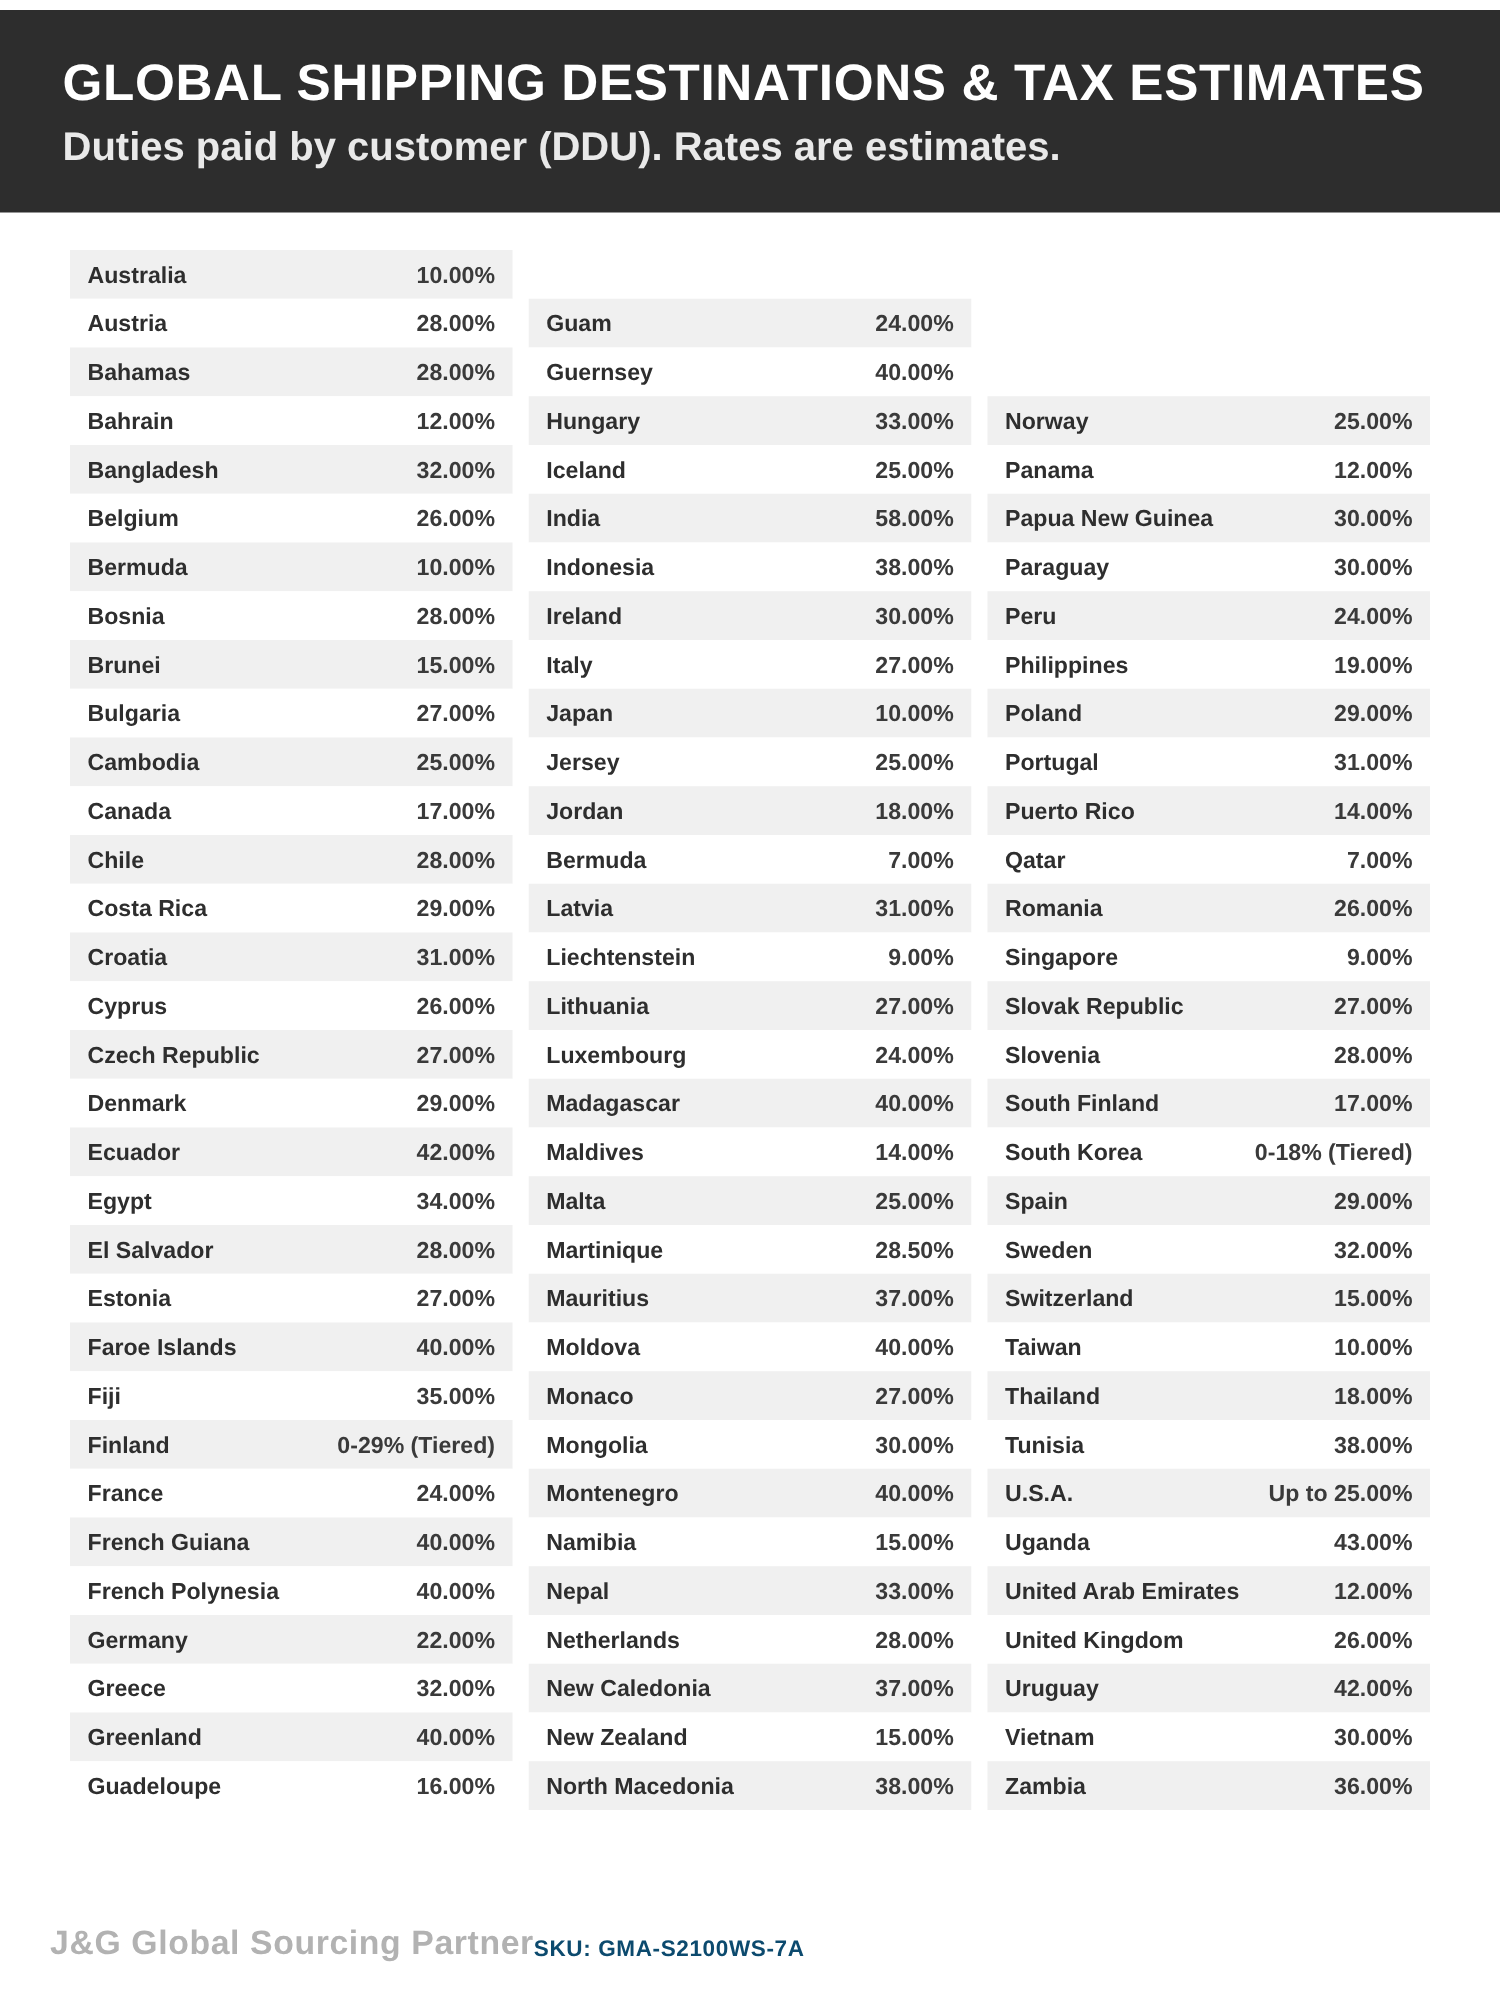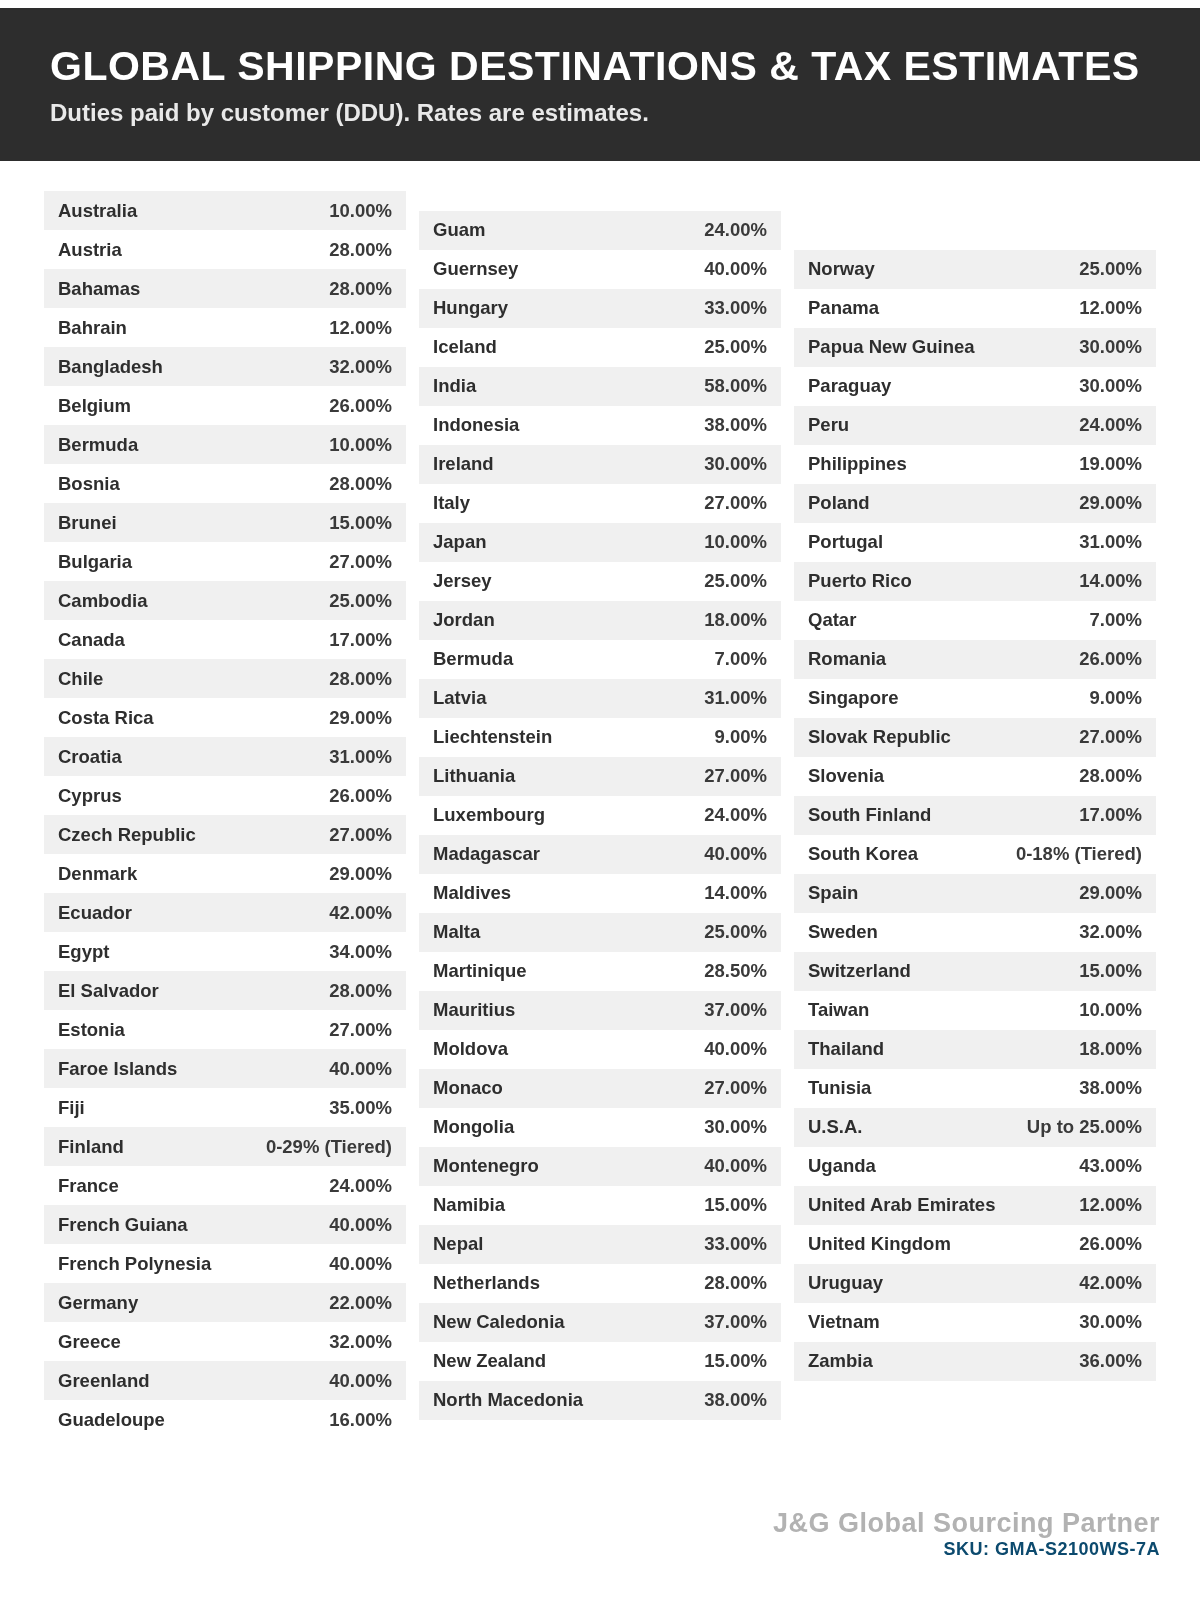--- a/index.html
+++ b/index.html
@@ -19,30 +19,30 @@
   }
   .header h1 {
     color: #ffffff;
     font-size: 41px;
     font-weight: bold;
     letter-spacing: 0.5px;
     line-height: 1.1;
   }
   .header p {
     color: #e9e9e9;
-    font-size: 24px;
+    font-size: 32px;
     font-weight: bold;
     margin-top: 10px;
   }
   .grid {
     display: flex;
     gap: 13px;
-    padding: 0 44px;
+    padding: 0 56px;
     margin-top: 30px;
-    align-items: center;
+    align-items: flex-end;
   }
   .col {
     flex: 1 1 0;
     min-width: 0;
   }
   .row {
     display: flex;
     justify-content: space-between;
     align-items: center;
     height: 39px;
@@ -51,25 +51,23 @@
     white-space: nowrap;
   }
   .row:nth-child(odd) { background: #f0f0f0; }
   .row:nth-child(even) { background: #ffffff; }
   .country { font-weight: bold; color: #2e2e2e; }
   .rate { font-weight: bold; color: #3a3a3a; text-align: right; }
   .footer {
     position: absolute;
     left: 40px;
     right: 40px;
-    bottom: 40px;
+    bottom: 30px;
     display: flex;
-    justify-content: space-between;
     align-items: flex-end;
-    flex-direction: column;
   }
   .brand {
     color: #b2b2b2;
     font-size: 27px;
     font-weight: bold;
     letter-spacing: 0.5px;
   }
   .sku {
     color: #0c4a6e;
     font-size: 18px;

